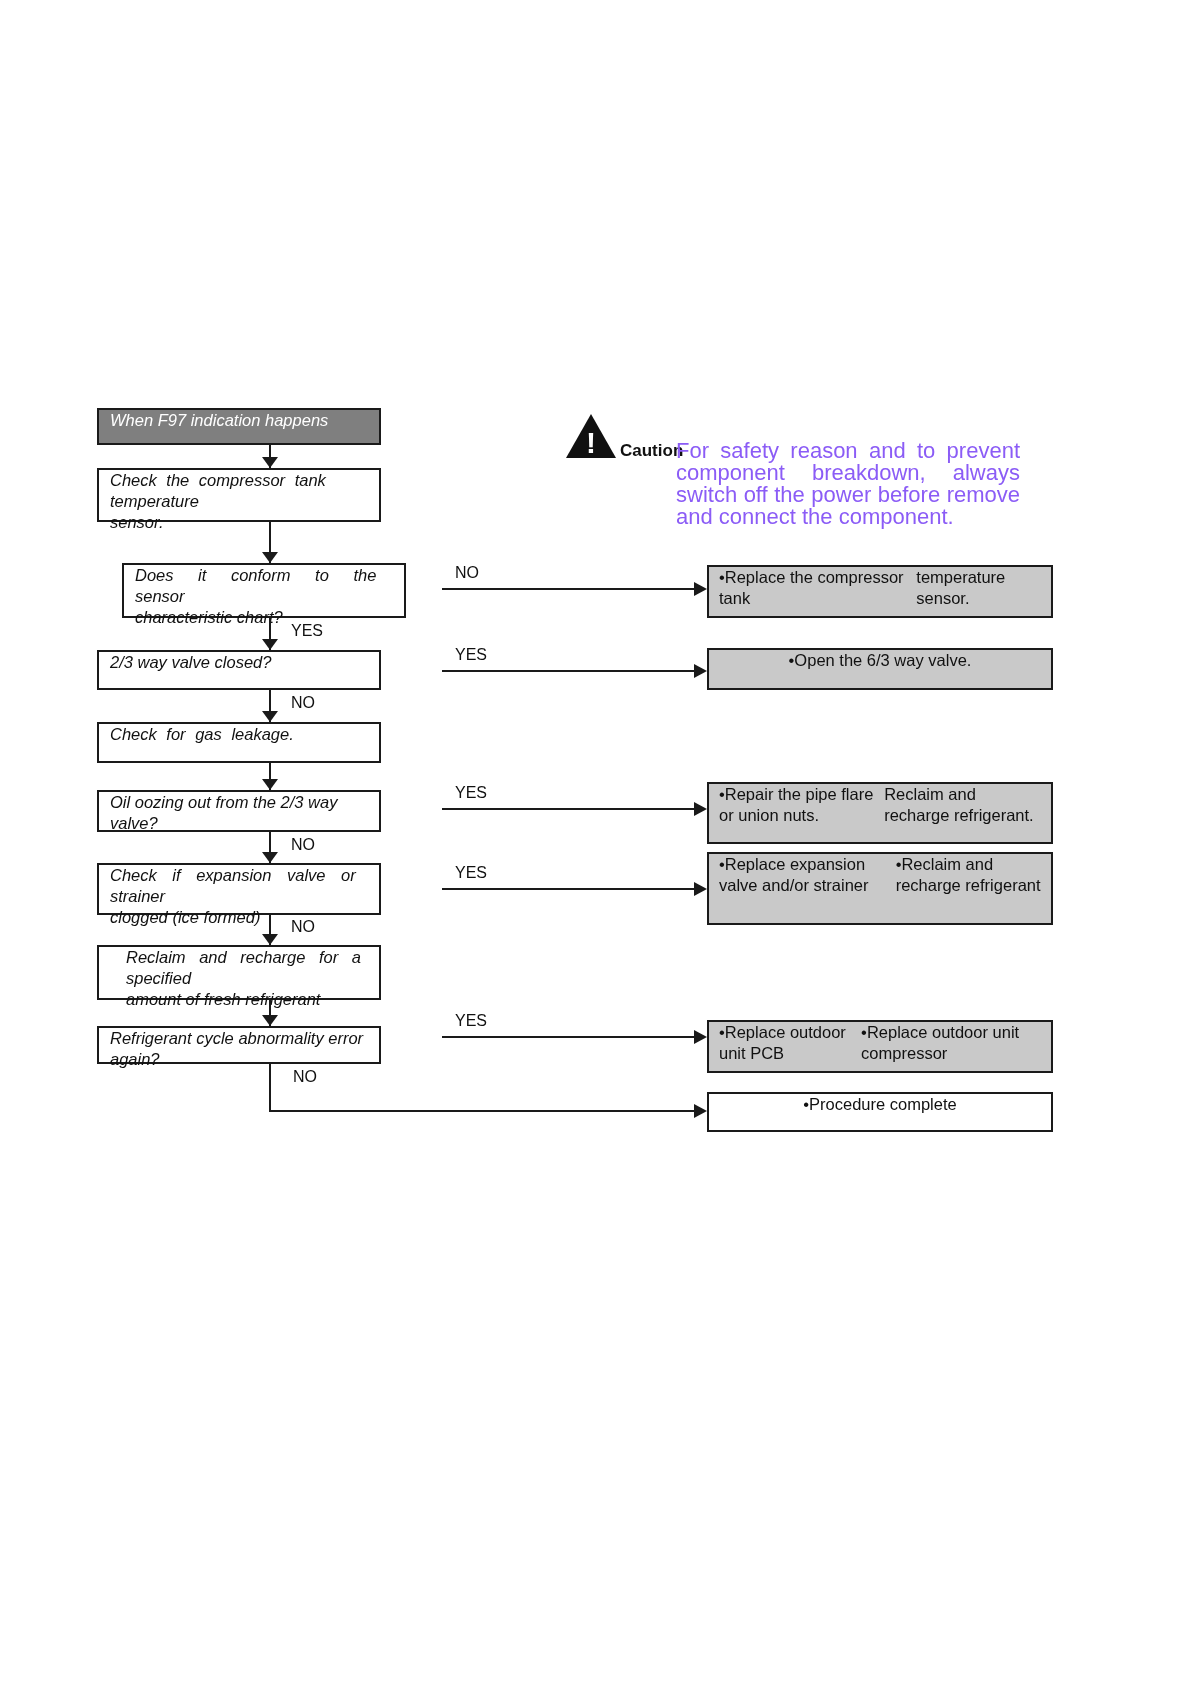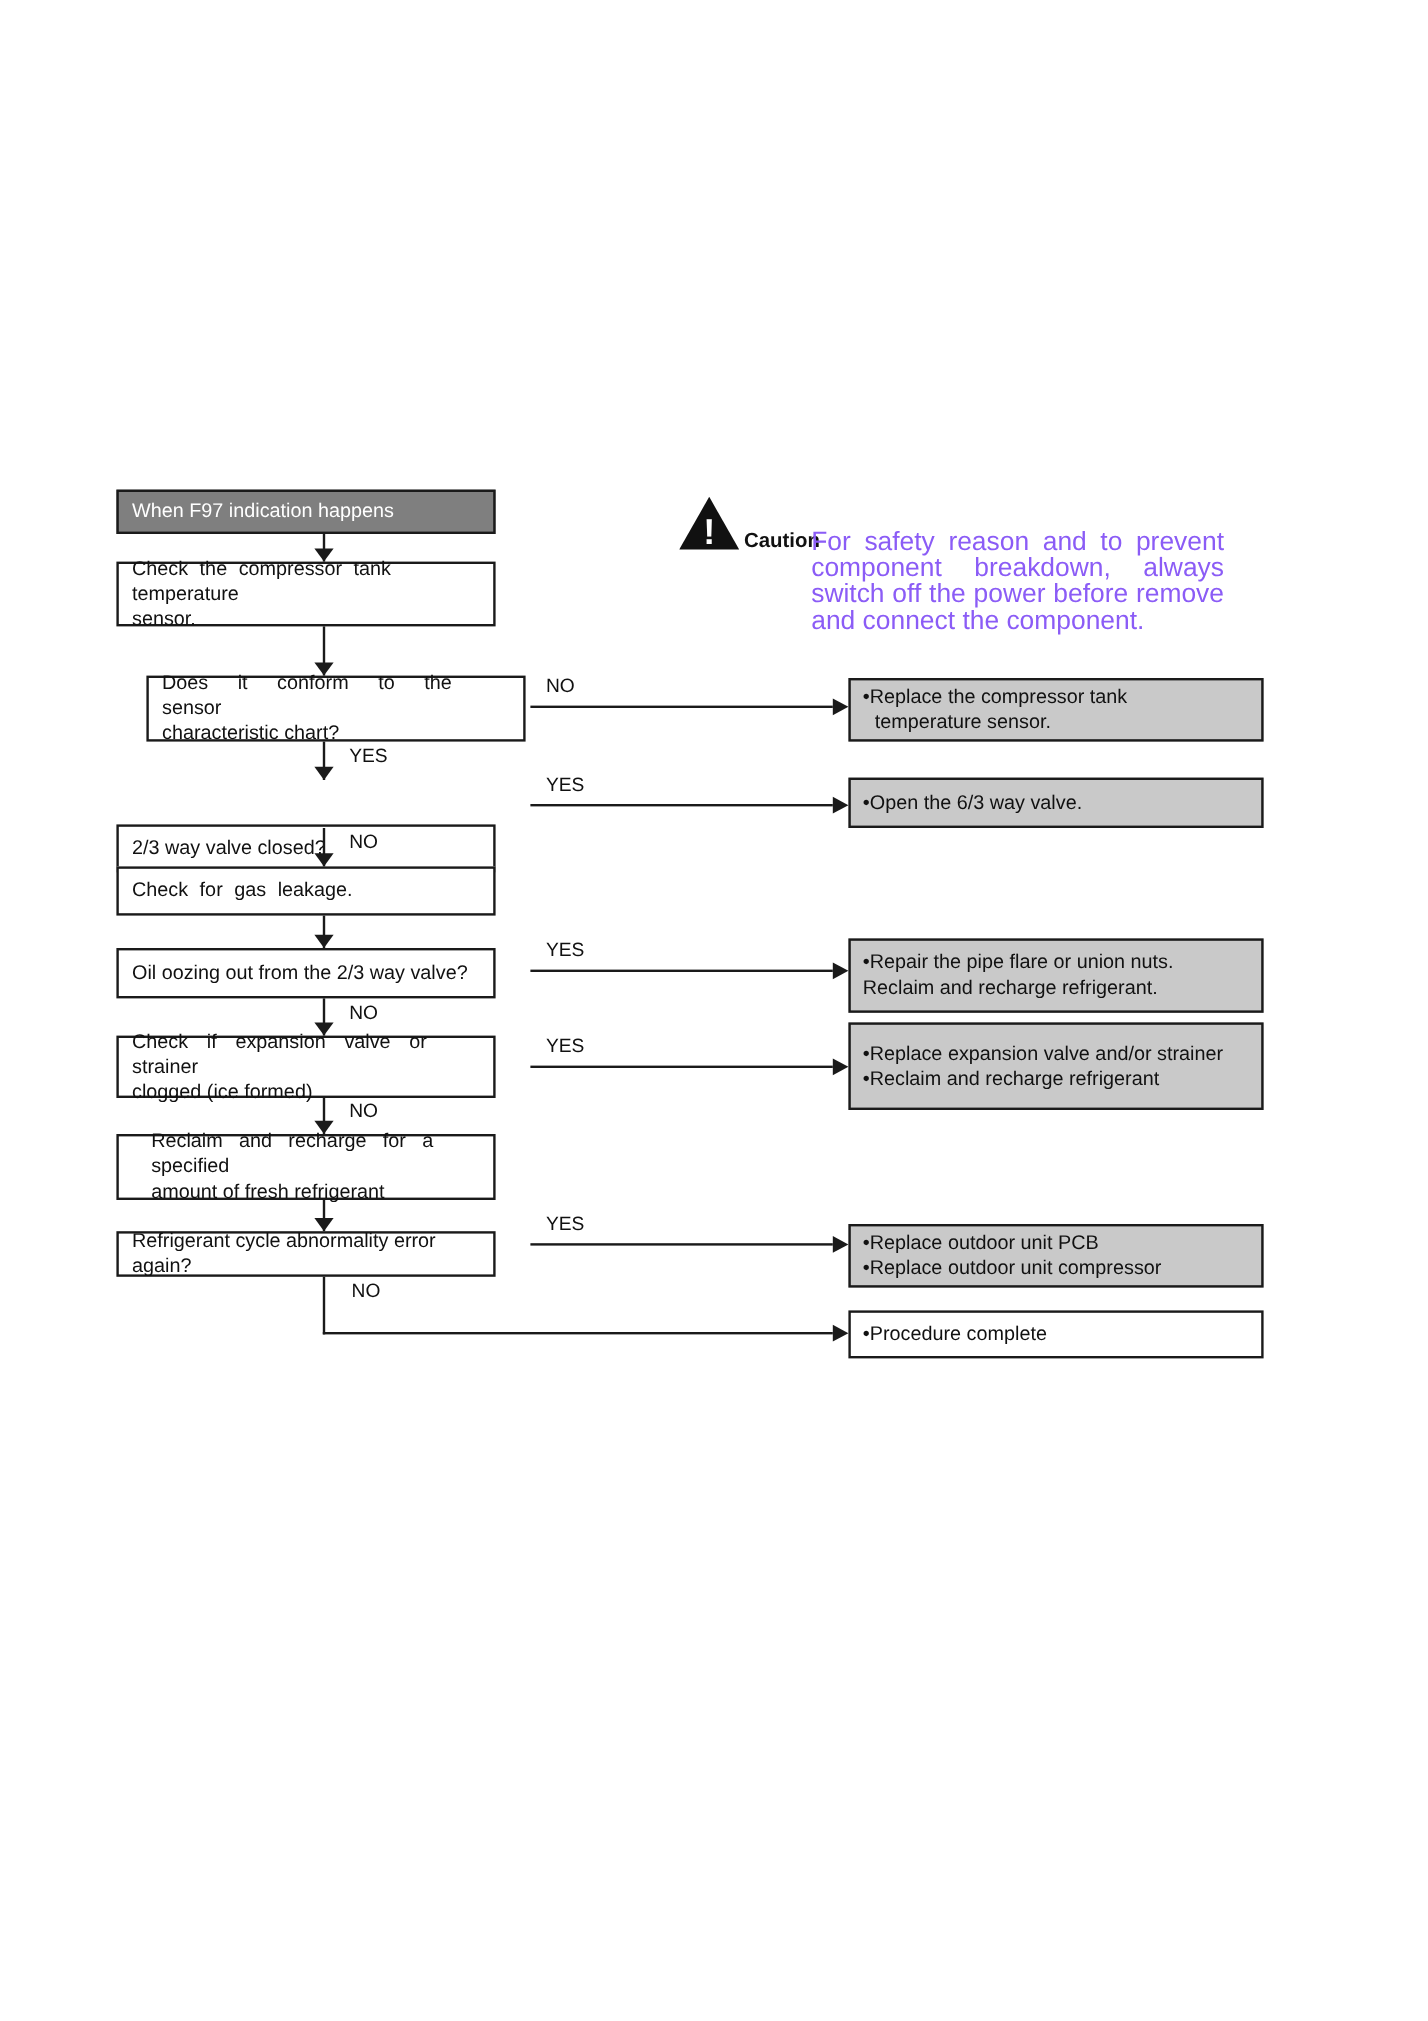--- a/index.html
+++ b/index.html
@@ -5,40 +5,41 @@
   html,body{margin:0;padding:0;background:#ffffff;}
   #page{
     position:relative;
     width:1190px;height:1684px;
     background:#ffffff;
     font-family:"Liberation Sans","DejaVu Sans",sans-serif;
     color:#111111;
   }
   
   .sbox{
-    position:absolute;left:97px;width:316px;
+    position:absolute;left:97px;width:284px;
     box-sizing:border-box;
     border:2px solid #1a1a1a;
     background:#ffffff;
-    display:flex;flex-direction:column;justify-content:center;
+    display:flex;flex-direction:column;
     padding:0 11px;
     font-size:16.5px;line-height:21px;
     color:#111111;
+    font-style:italic;
   }
   .sbox.start{
     background:#7f7f7f;color:#ffffff;
     border:2px solid #1a1a1a;
   }
   
   .abox{
     position:absolute;left:707px;width:346px;
     box-sizing:border-box;
     border:2px solid #1a1a1a;
     background:#c9c9c9;
-    display:flex;flex-direction:column;justify-content:center;
+    display:flex;flex-direction:row;justify-content:center;
     padding:0 10px;
     font-size:16.5px;line-height:21px;
     color:#111111;
   }
   .abox.white{background:#ffffff;}
   .indent{padding-left:10px;}
   
   .ws5{word-spacing:5px;}
   .ws9{word-spacing:9px;}
   .ws11{word-spacing:11px;}
@@ -91,21 +92,21 @@
   <div class="sbox" style="top:468px;height:54px;">
     <div class="ws5">Check the compressor tank temperature</div>
     <div>sensor.</div>
   </div>
 
   <div class="sbox" style="top:563px;height:55px;margin-left:25px;">
     <div class="ws20">Does it conform to the sensor</div>
     <div>characteristic chart?</div>
   </div>
 
-  <div class="sbox" style="top:687px;height:40px;">
+  <div class="sbox" style="top:650px;height:40px;">
     <div>2/3 way valve closed?</div>
   </div>
 
   <div class="sbox" style="top:722px;height:41px;">
     <div class="ws5">Check for gas leakage.</div>
   </div>
 
   <div class="sbox" style="top:790px;height:42px;">
     <div>Oil oozing out from the 2/3 way valve?</div>
   </div>

